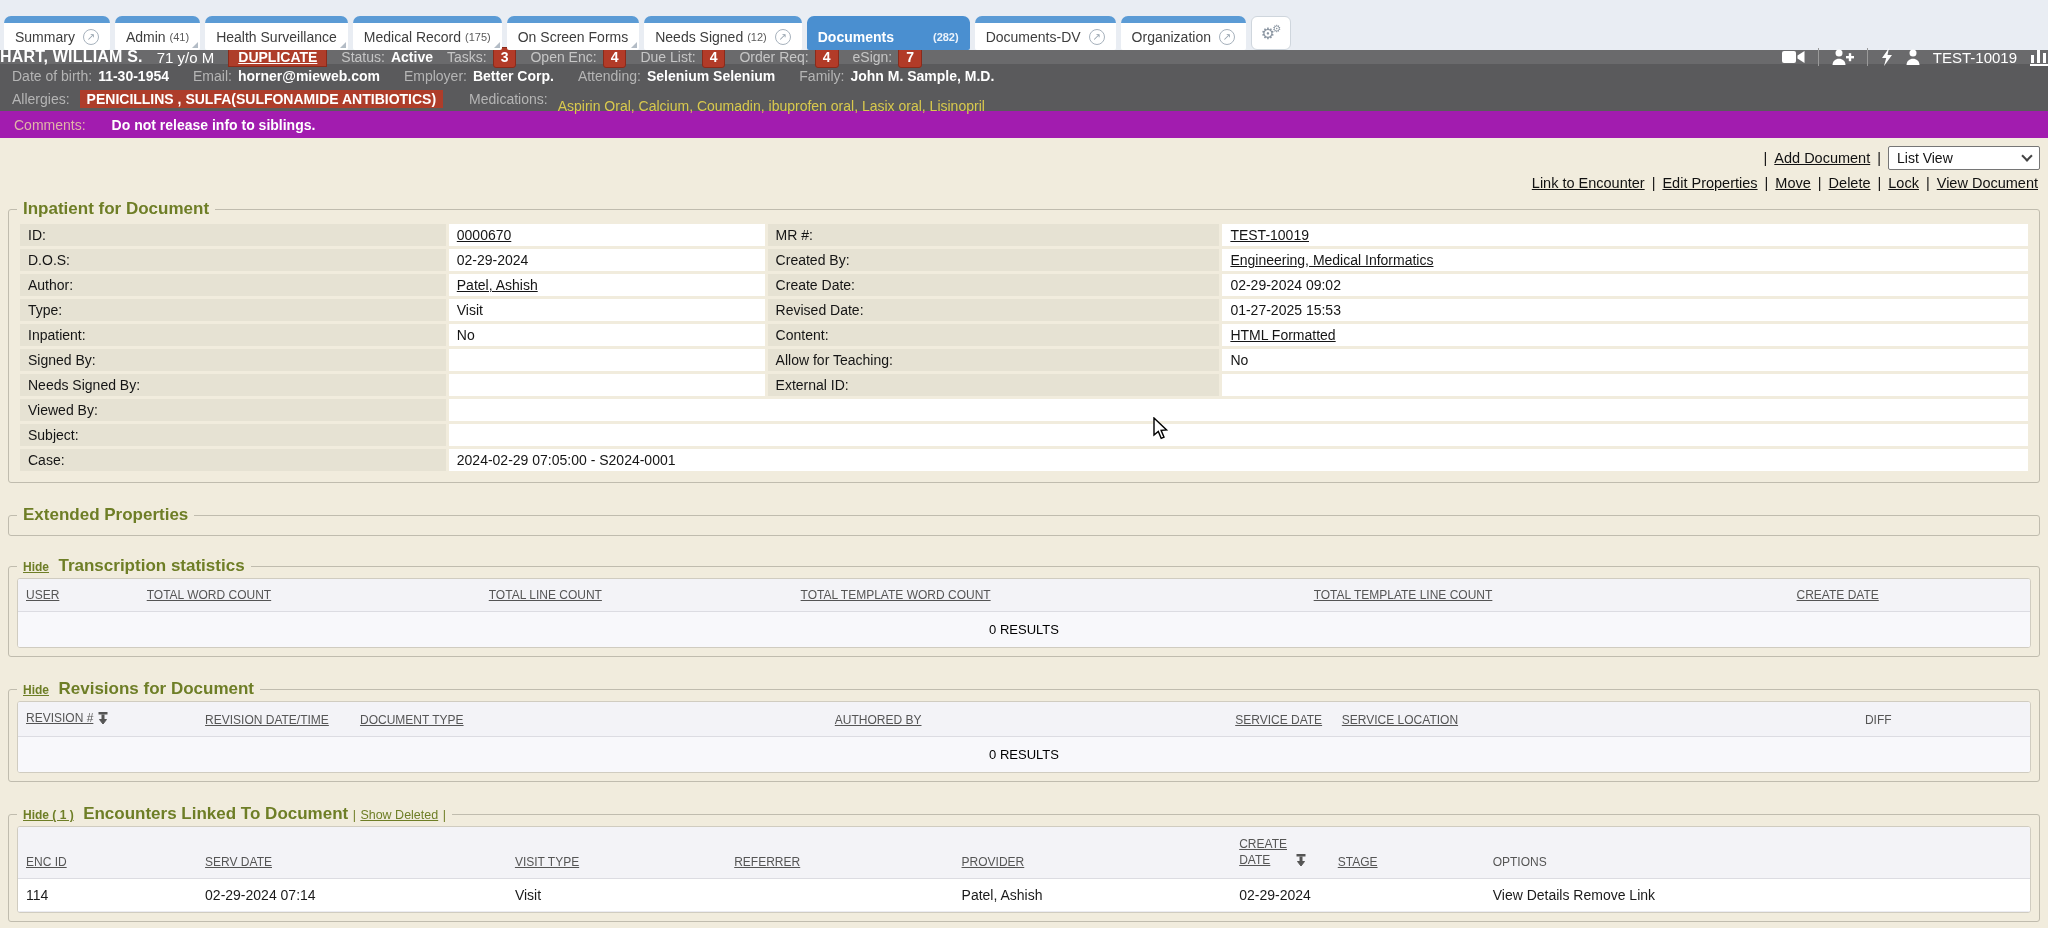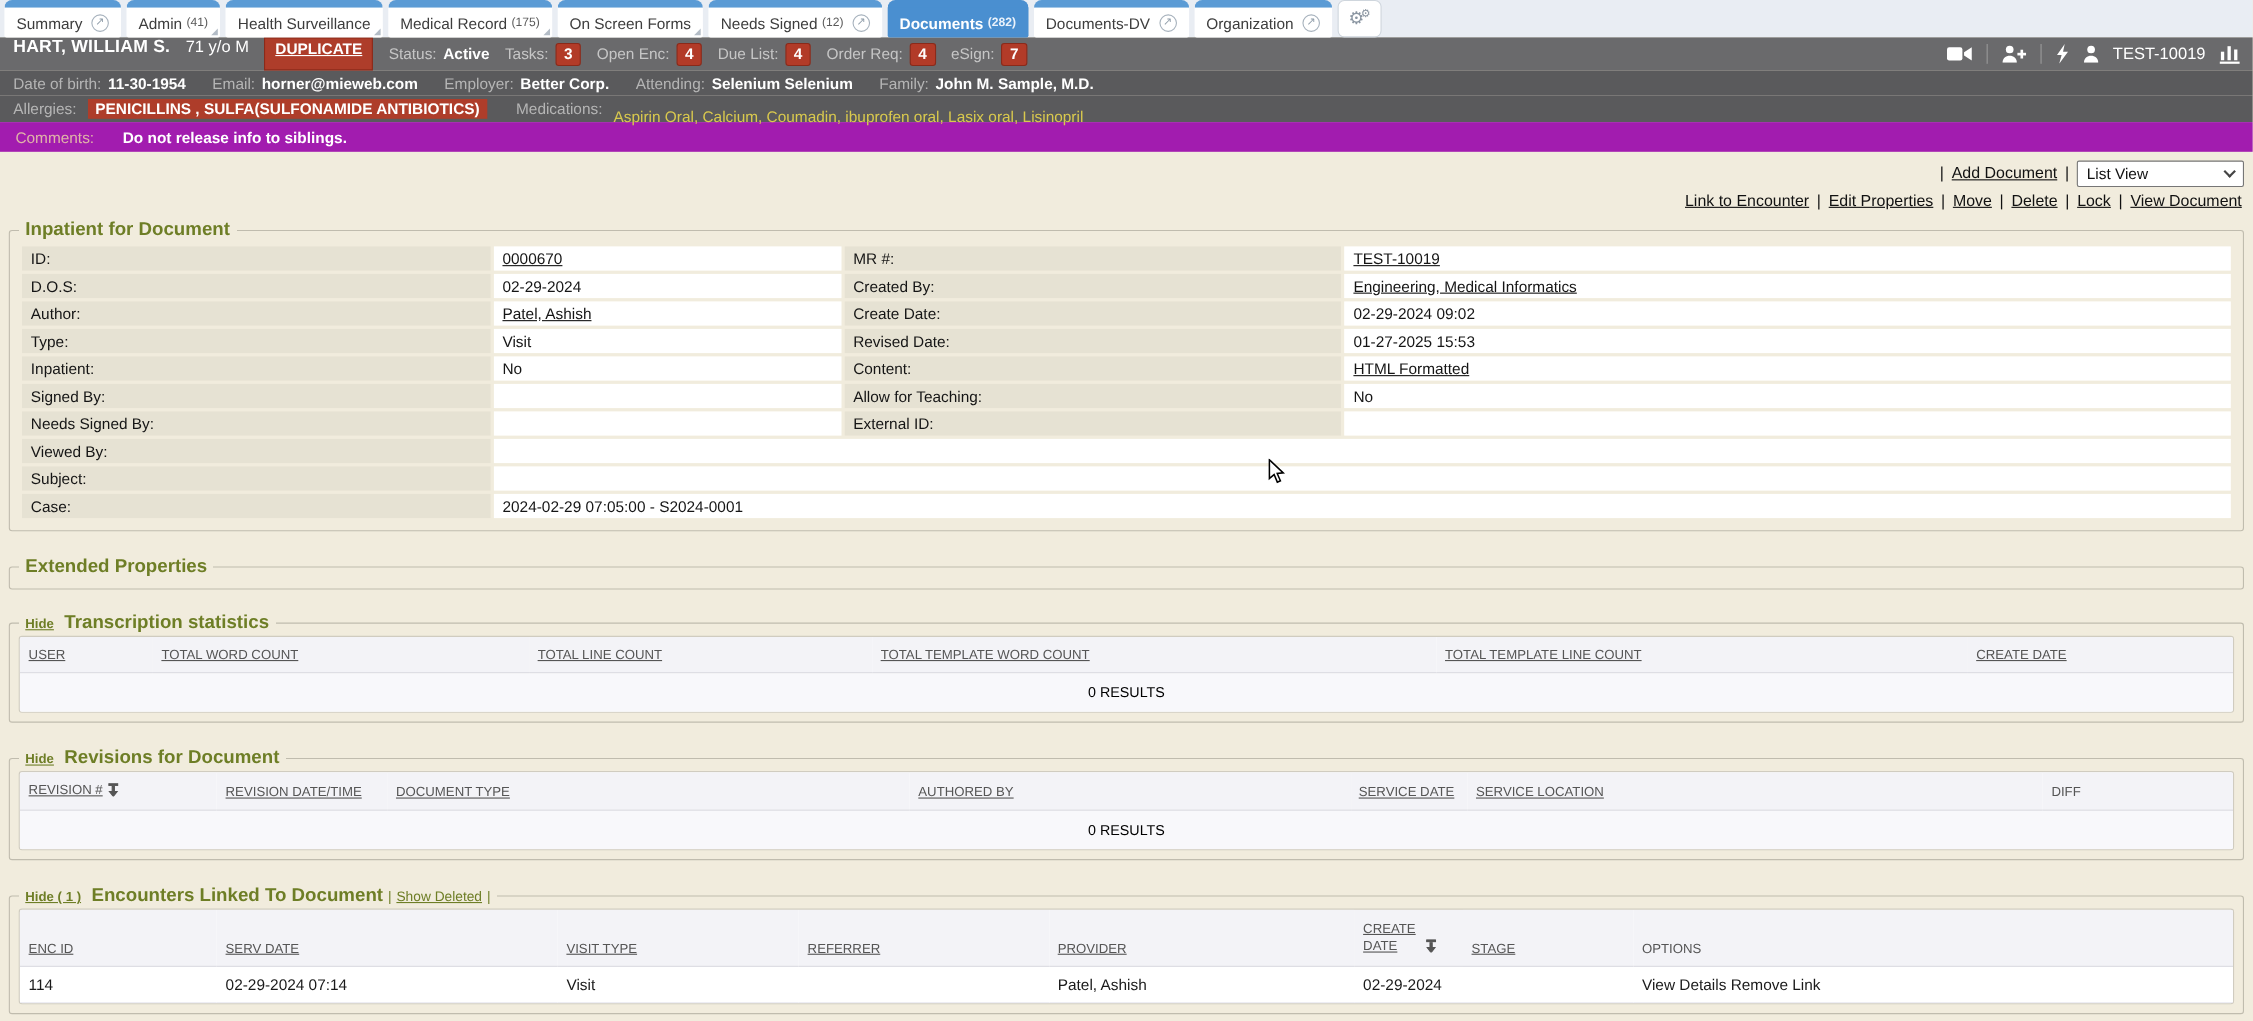--- a/index.html
+++ b/index.html
@@ -5,33 +5,33 @@
   * { box-sizing: border-box; margin: 0; padding: 0; }
   html,body { width: 2048px; height: 928px; }
   body {
     font-family: "Liberation Sans", sans-serif;
     background: #f1ecdd;
     position: relative;
     overflow: hidden;
   }
   
   .tabbar {
-    height: 34px; background: #e9edf3;
+    height: 50px; background: #e9edf3;
     display: flex; align-items: flex-end;
     padding: 2px 4px 0 4px; gap: 5px;
   }
   .tab {
     position: relative; height: 34px;
     background: #ffffff; border-top: 7px solid #5b9bd5;
     border-radius: 7px 7px 2px 2px;
     display: flex; align-items: center;
     padding: 0 11px; font-size: 14px; color: #3d3d3d;
     cursor: pointer; white-space: nowrap;
   }
-  .tab.active { background: #4a8fd0; border-top-color: #4a8fd0; color: #fff; font-weight: bold; }
+  .tab.active { background: #4a8fd0; border-top-color: #4a8fd0; color: #fff; font-weight: bold; gap: 35px; }
   .tab-count { font-size: 11px; margin-left: 4px; color: #5a5a5a; }
   .tab.active .tab-count { color: #eaf2fb; }
   .ext-icon {
     width: 16px; height: 16px; margin-left: 8px;
     border: 1px solid #a7b2bd; border-radius: 50%;
     color: #93a0ac; font-size: 10px; line-height: 14px;
     display: inline-flex; align-items: center; justify-content: center;
   }
   .fold {
     position: absolute; right: 2px; bottom: 2px;
@@ -42,22 +42,22 @@
   .gear-btn {
     height: 34px; width: 40px; background: #fff;
     border: 1px solid #cfd6dd; border-radius: 6px;
     display: flex; align-items: center; justify-content: center;
     color: #8a95a1; cursor: pointer;
   }
   .gear-main { font-size: 16px; }
   .gear-sub { font-size: 10px; margin-left: -3px; margin-top: -10px; }
   
   .patientbar {
-    height: 30px; background: #6a6a6c; color: #fff;
-    display: flex; gap: 14px; padding: 0 12px;
+    height: 14px; background: #6a6a6c; color: #fff;
+    display: flex; align-items: center; gap: 14px; padding: 0 0;
     font-size: 14px;
   }
   .pt-name { font-weight: bold; font-size: 16px; letter-spacing: .2px; }
   .pt-age { font-size: 15px; }
   .dup-badge {
     background: #ae3d2a; border: 1px solid #8a2a1a;
     padding: 1px 9px; font-weight: bold; text-decoration: underline;
     cursor: pointer;
   }
   .plabel { color: #c6c6c6; }

